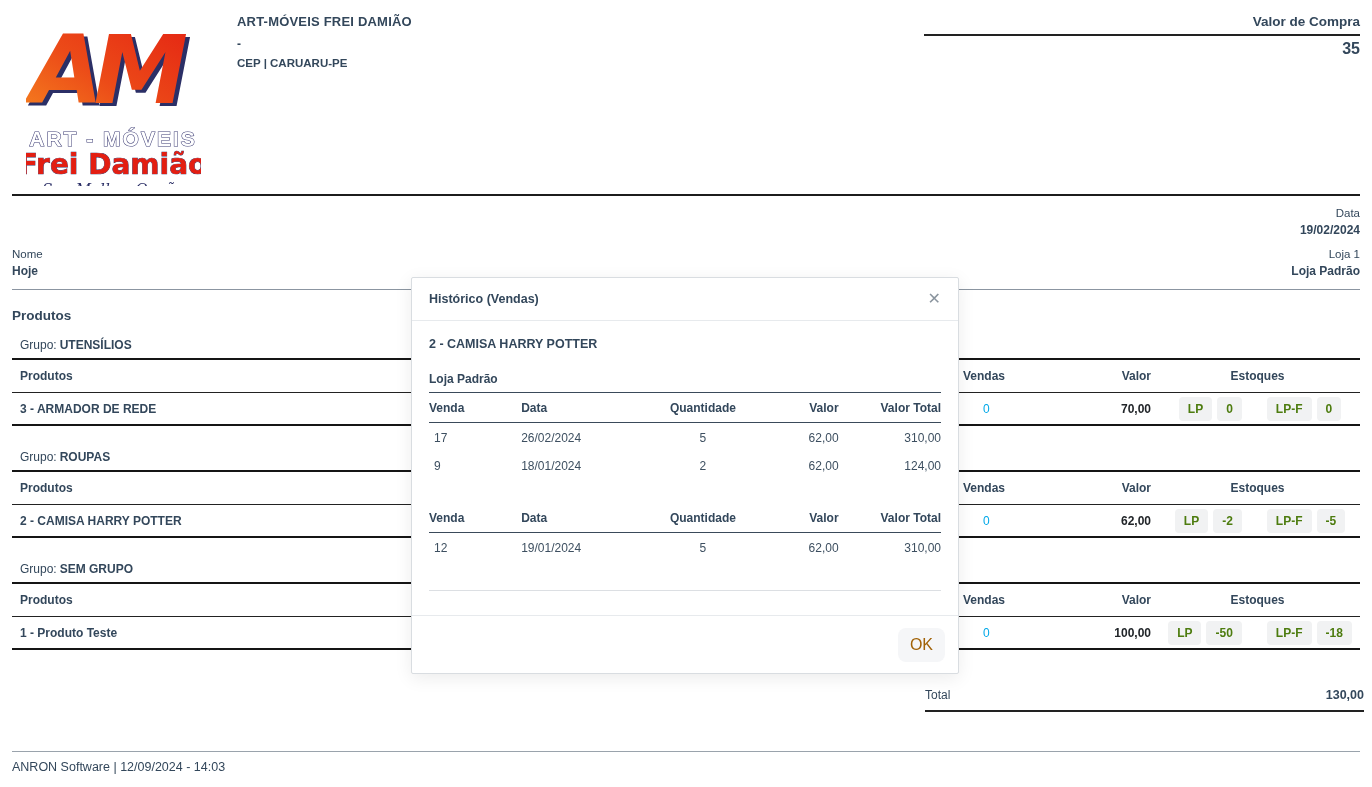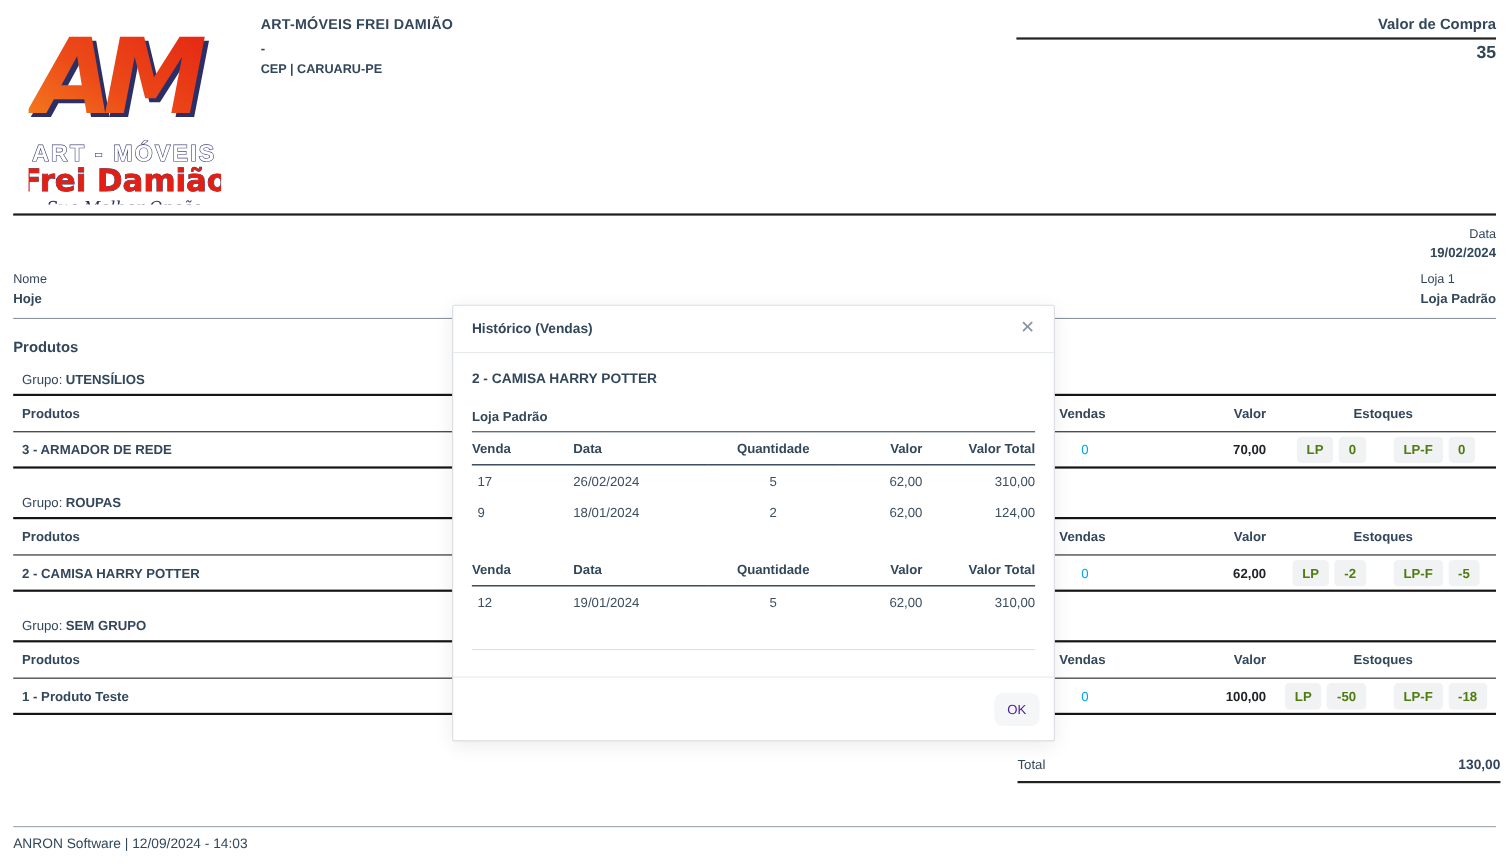--- a/index.html
+++ b/index.html
@@ -23,21 +23,21 @@
   .report-title { font-size: 13.5px; font-weight: bold; padding-bottom: 5px; border-bottom: 2px solid #222; }
   .report-number { font-size: 16px; font-weight: bold; margin-top: 4px; }
 
   .rule-dark-full { left: 12px; right: 12px; top: 194px; height: 2px; background: #1c1c1c; }
 
   
   .meta-date { right: 12px; top: 207px; text-align: right; }
   .meta-label { font-size: 11.5px; }
   .meta-value { font-size: 12px; font-weight: bold; margin-top: 4px; }
   .meta-name { left: 12px; top: 248px; }
-  .meta-store { right: 12px; top: 248px; }
+  .meta-store { right: 12px; top: 248px; text-align: right; }
   .rule-gray { left: 12px; right: 12px; top: 289px; height: 1px; background: #8b95a1; }
 
   .products-heading { left: 12px; top: 308px; font-size: 13.5px; font-weight: bold; }
 
   
   .group { left: 12px; right: 12px; }
   .group-title { font-size: 12px; padding: 0 0 6px 8px; border-bottom: 2px solid #151515; }
   .group-title b { margin-left: 3px; }
   .row { display: flex; align-items: center; }
   .thead-row { height: 33px; border-bottom: 1px solid #222; font-weight: bold; font-size: 12px; }
@@ -92,23 +92,23 @@
   .sales-table .c { text-align: center; }
   .sales-table .r { text-align: right; }
   .section-2 { margin-top: 24px; }
   .light-rule { margin-top: 29px; border-top: 1px solid #dcdfe3; }
   .modal-footer {
     position: absolute; left: 0; right: 0; bottom: 0; height: 58px;
     border-top: 1px solid #e7eaed;
     display: flex; align-items: center; justify-content: flex-end; padding-right: 13px;
   }
   .ok-button {
-    background: #f5f6f8; color: #4c1d95; border: none; border-radius: 8px;
+    background: #f5f6f8; color: #a16207; border: none; border-radius: 8px;
     font-family: "Liberation Sans", sans-serif;
-    font-size: 12px; padding: 8px 12px; cursor: pointer;
+    font-size: 16px; padding: 8px 12px; cursor: pointer;
   }
 </style>
 </head>
 <body>
 
 <div class="abs logo">
   <svg width="175" height="162" viewBox="0 0 175 162">
     <defs>
       <linearGradient id="lg" x1="0" y1="1" x2="1" y2="0">
         <stop offset="0" stop-color="#f6851f"></stop>

